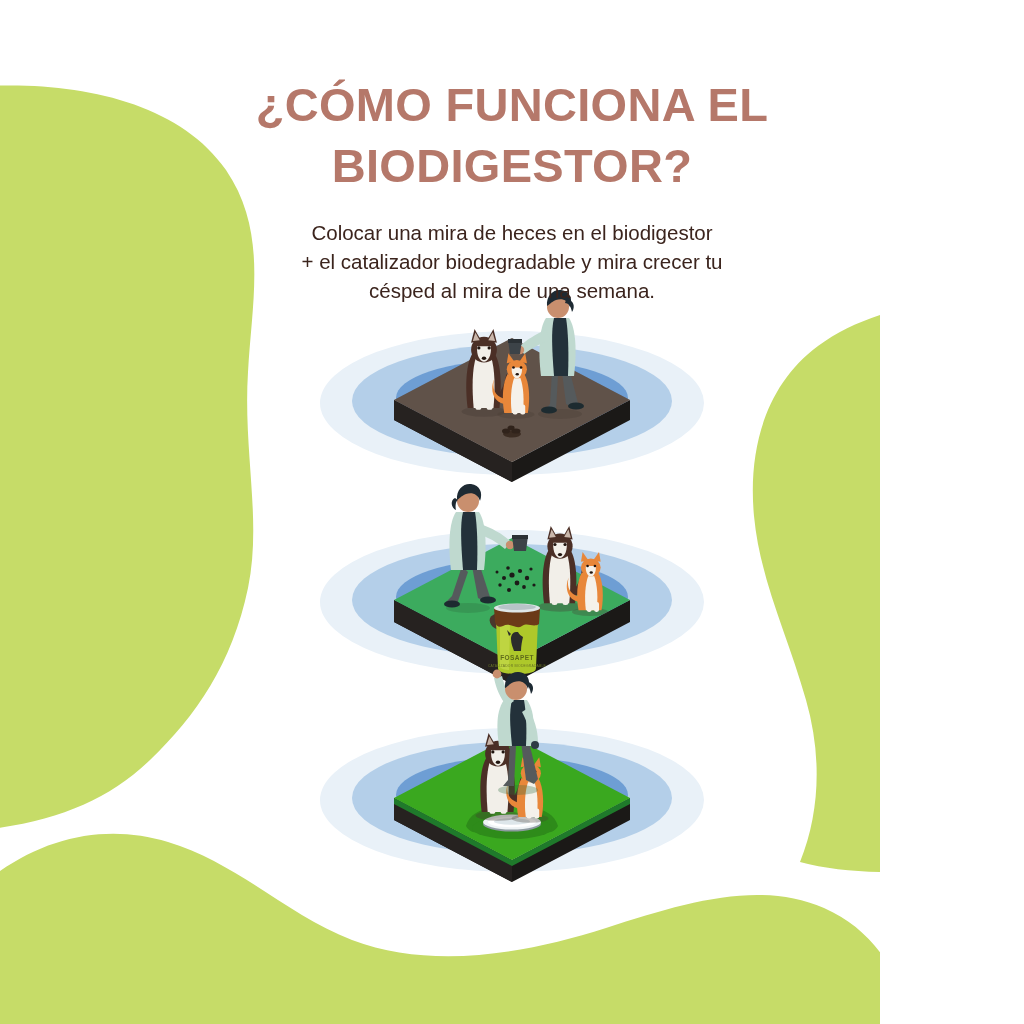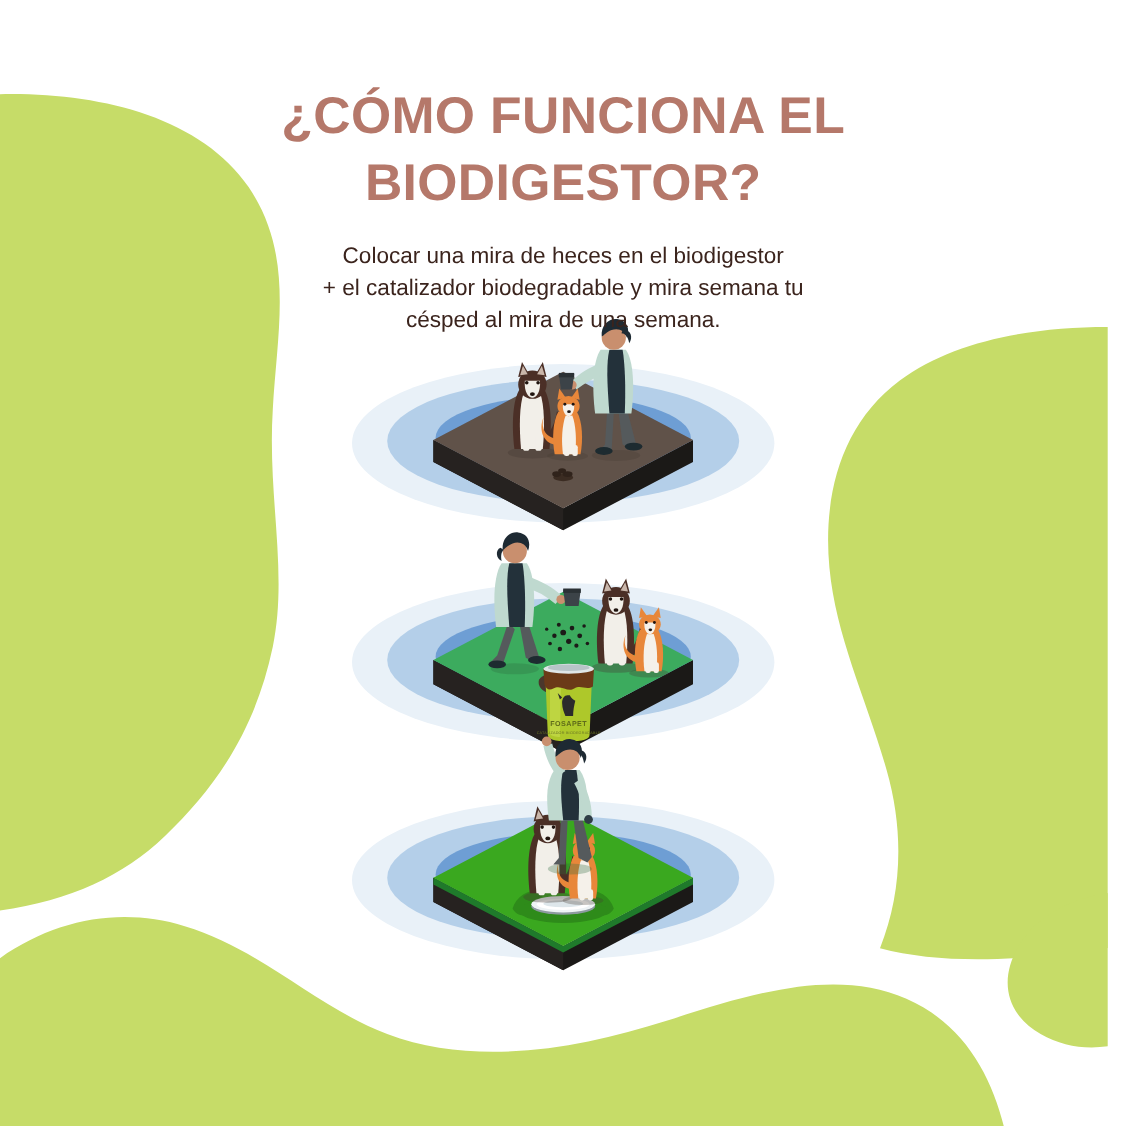--- a/index.html
+++ b/index.html
@@ -6,21 +6,21 @@
   html,body{margin:0;padding:0;}
   body{
     width:1024px;height:1024px;
     background:#ffffff;
     font-family:"Liberation Sans", sans-serif;
     overflow:hidden;
     position:relative;
   }
   #stage{
     position:absolute;inset:0;
-    width:1007px;height:1024px;
+    width:880px;height:1024px;
     overflow:hidden;
     background:#ffffff;
   }
   .bg-svg{position:absolute;left:0;top:0;width:1024px;height:1024px;}
   .art-svg{position:absolute;left:0;top:0;width:1024px;height:1024px;pointer-events:none;}
 
   
   .text-wrap{
     position:absolute;
     left:0;top:0;width:1024px;
@@ -86,21 +86,21 @@
          Z"></path>
   </svg>
 
   <div class="text-wrap">
     <h1 class="title">
       <span class="ln">¿CÓMO FUNCIONA EL</span>
       <span class="ln">BIODIGESTOR?</span>
     </h1>
     <p class="subtitle">
       <span class="ln">Colocar una mira de heces en el biodigestor</span>
-      <span class="ln">+ el catalizador biodegradable y mira semana tu</span>
+      <span class="ln">+ el catalizador biodegradable y mira crecer tu</span>
       <span class="ln">césped al mira de una semana.</span>
     </p>
   </div>
 
   <svg class="art-svg" viewBox="0 0 1024 1024" xmlns="http://www.w3.org/2000/svg">
     <defs>
 
       <g id="dog">
         <ellipse cx="0" cy="46" rx="26" ry="6" fill="#463a33" opacity="0.35"></ellipse>
 

